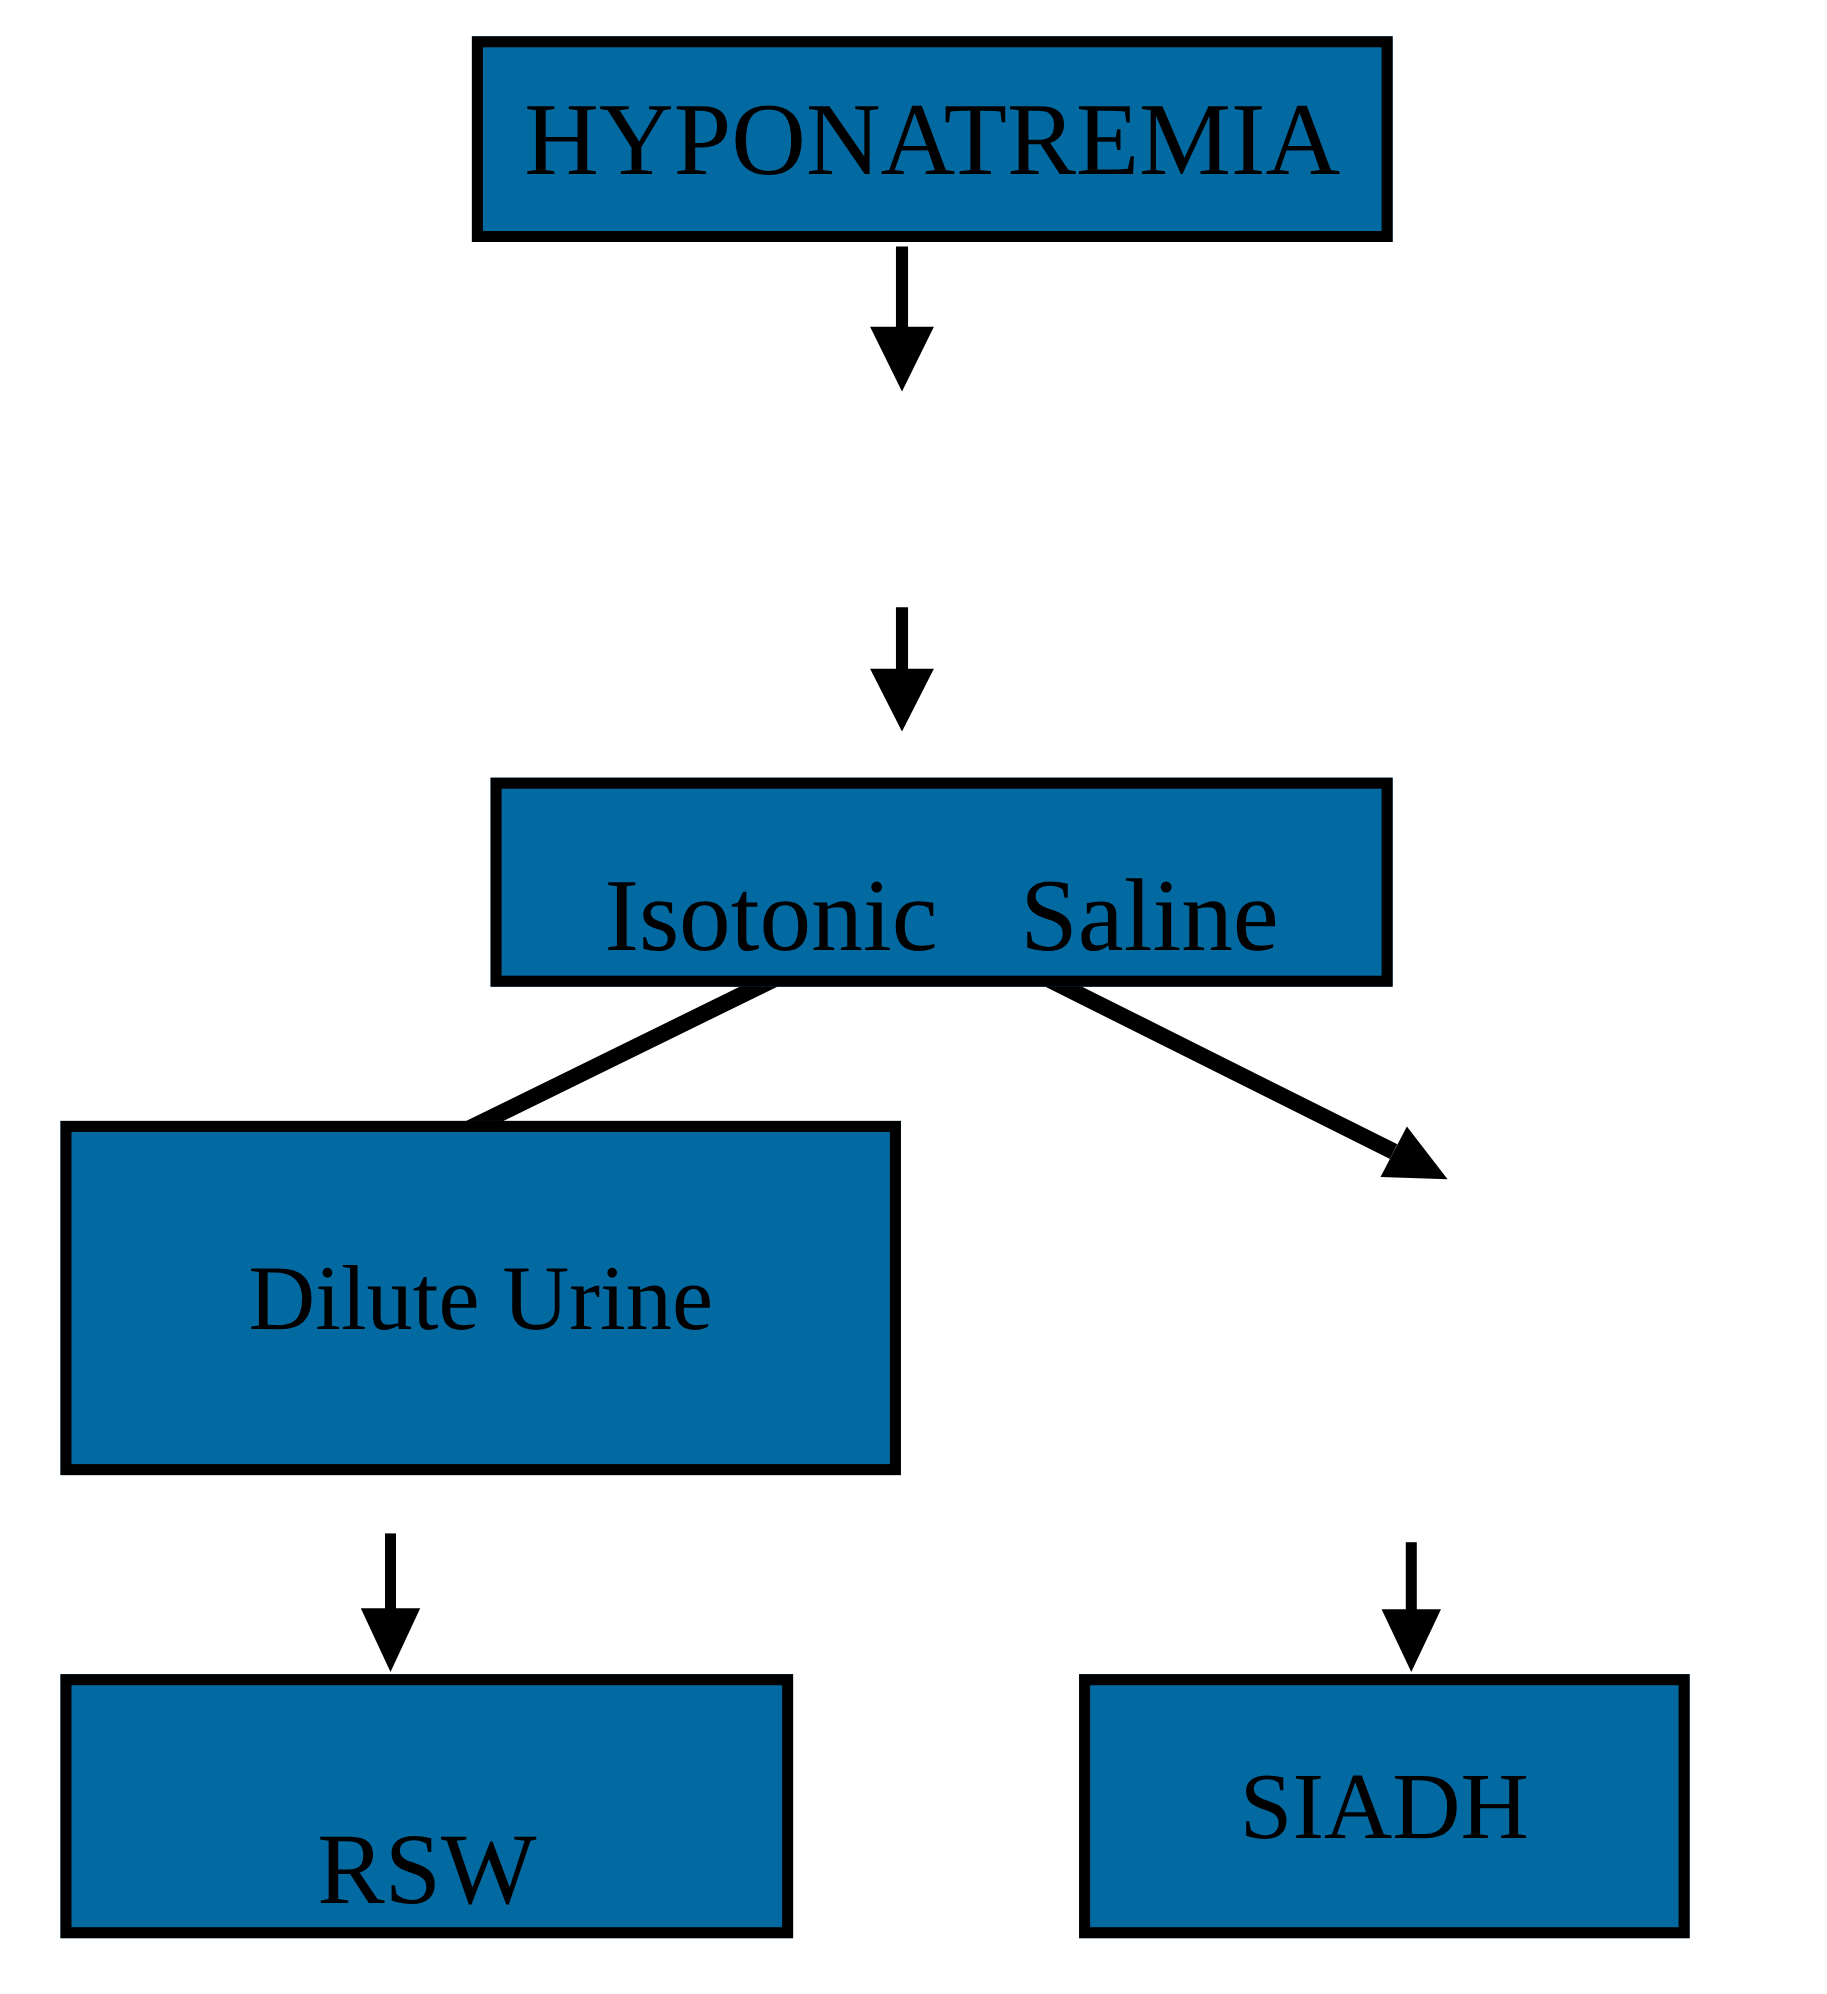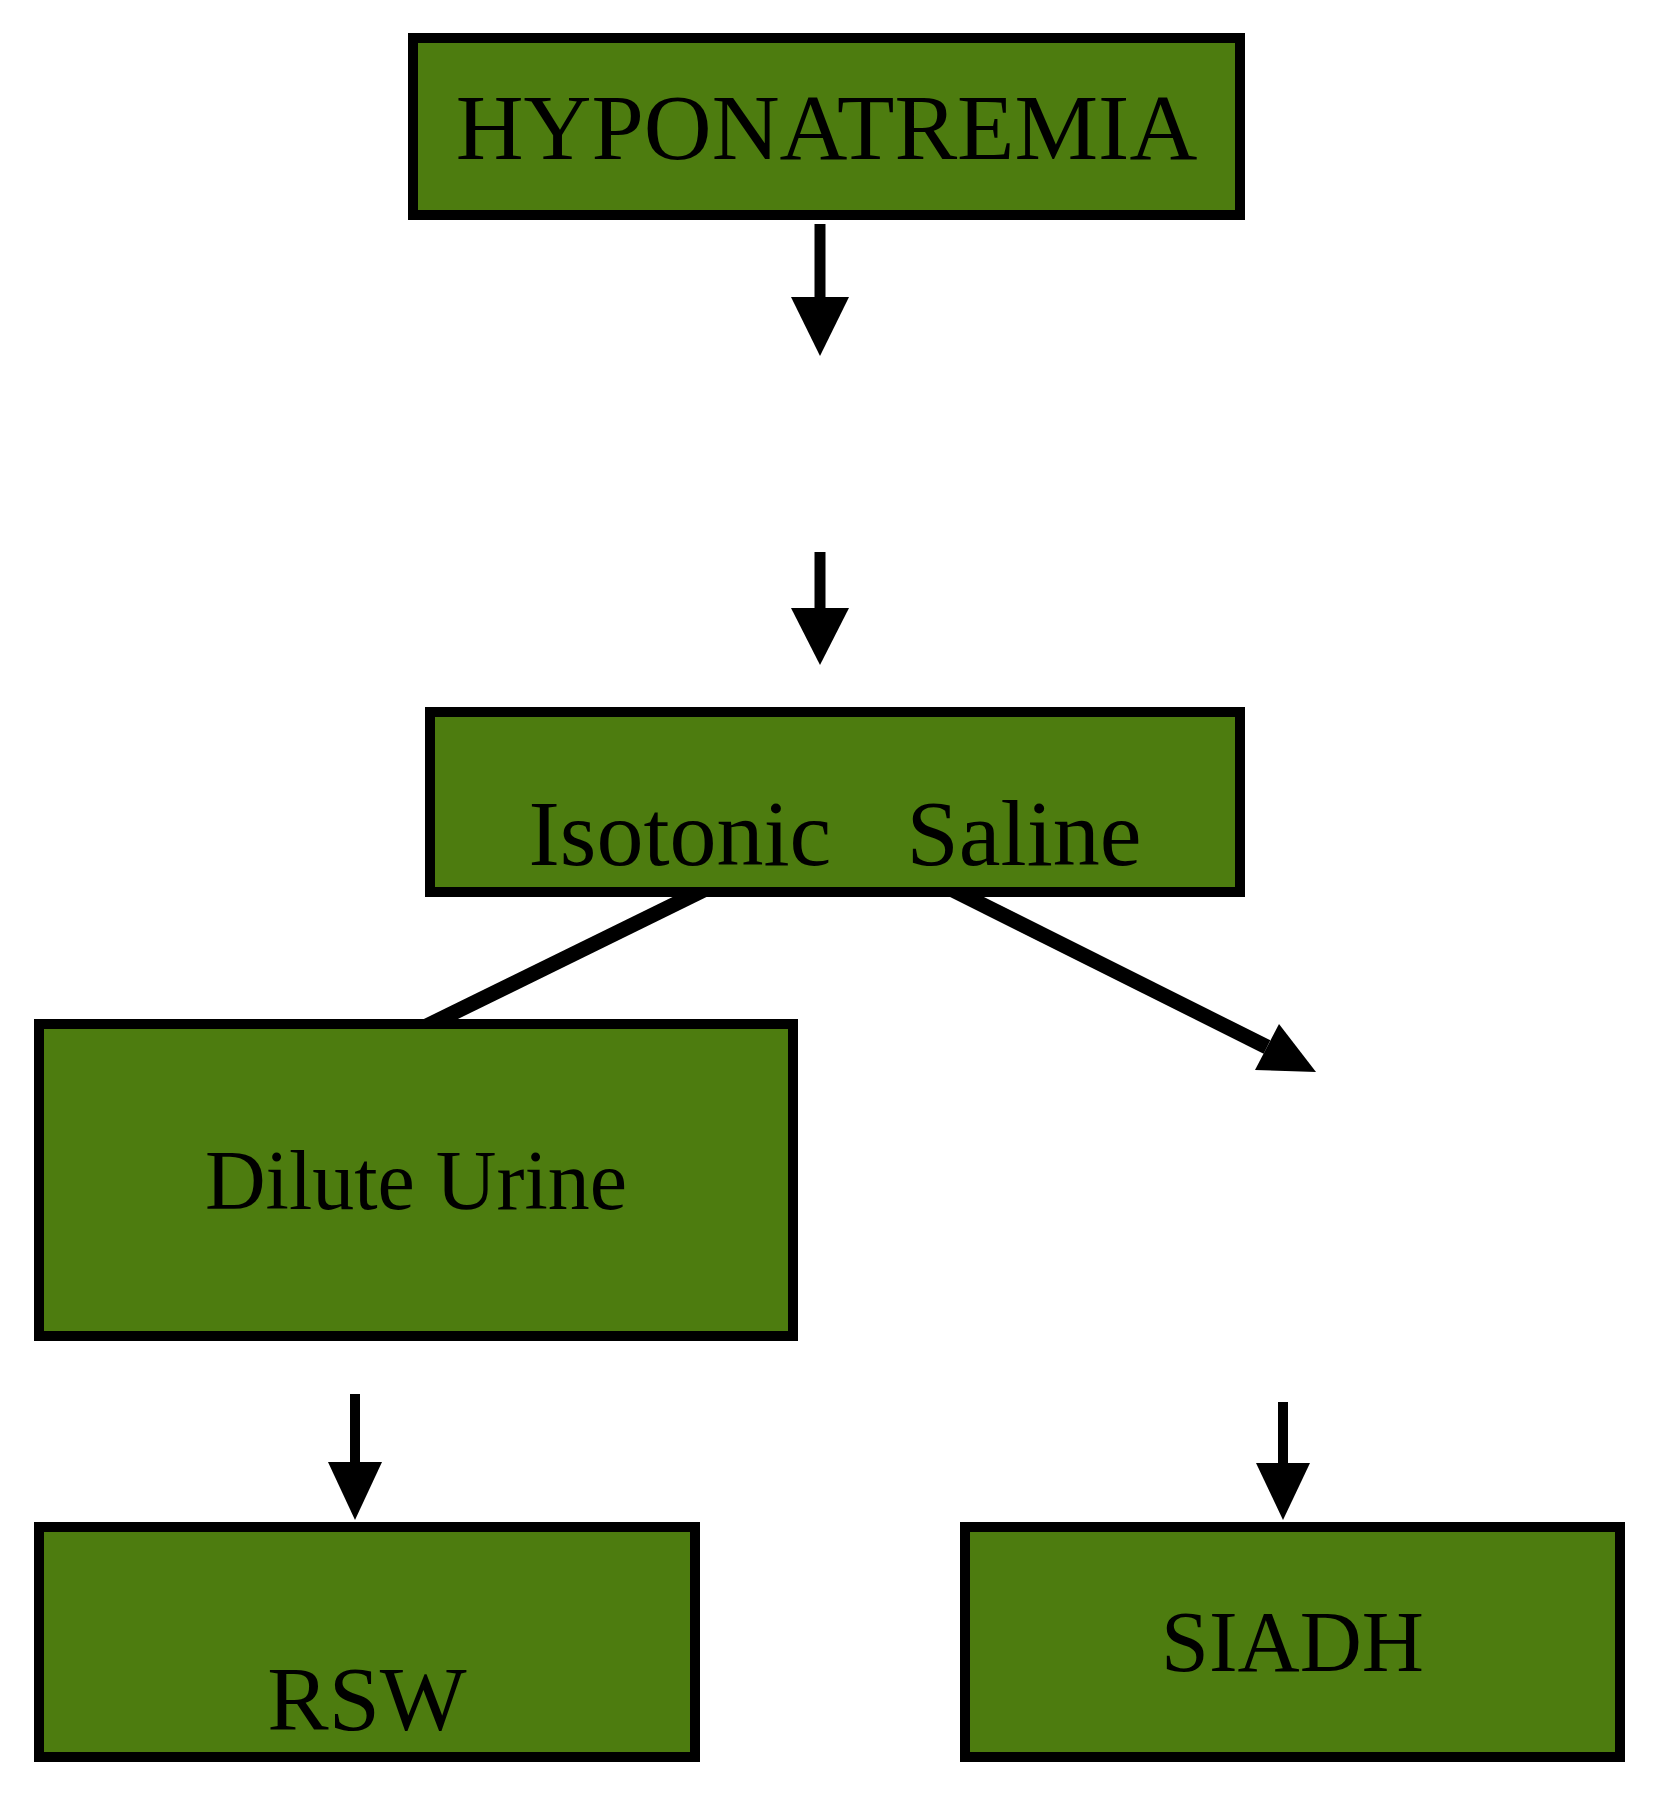--- a/index.html
+++ b/index.html
@@ -20,39 +20,40 @@
     position: absolute;
     left: 0;
     top: 0;
     width: 1661px;
     height: 1813px;
     pointer-events: none;
   }
   .node {
     position: absolute;
     border: 10px solid #000000;
-    background: #4d7c0f;
+    background: #0369a1;
     display: flex;
     align-items: center;
     justify-content: center;
     text-align: center;
     box-sizing: border-box;
+    margin-left: 21px;
   }
   .node span {
     display: block;
     white-space: pre-line;
   }
   
   .n-hypo  { left: 408px; top: 33px;   width: 837px; height: 187px; font-size: 94px; }
   .n-feur  { left: 422px; top: 358px;  width: 823px; height: 190px; font-size: 94px; }
   .n-iso   { left: 425px; top: 707px;  width: 820px; height: 190px; font-size: 94px; word-spacing: 0.55em; align-items: flex-end; }
   .n-dilu  { left: 34px;  top: 1019px; width: 764px; height: 322px; font-size: 84px; text-align: right; }
   .n-conc  { left: 960px; top: 1075px; width: 665px; height: 322px; font-size: 78px; line-height: 1.6; }
   .n-rsw   { left: 34px;  top: 1522px; width: 666px; height: 240px; font-size: 92px; align-items: flex-end; }
-  .n-siadh { left: 960px; top: 1522px; width: 665px; height: 240px; font-size: 86px; }
+  .n-siadh { left: 960px; top: 1522px; width: 555px; height: 240px; font-size: 86px; }
 </style>
 </head>
 <body>
 
 <div class="canvas">
 
   <svg class="arrows" viewBox="0 0 1661 1813" xmlns="http://www.w3.org/2000/svg">
 
     <g>
       <line x1="820" y1="224" x2="820" y2="300" stroke="#000000" stroke-width="11"></line>

